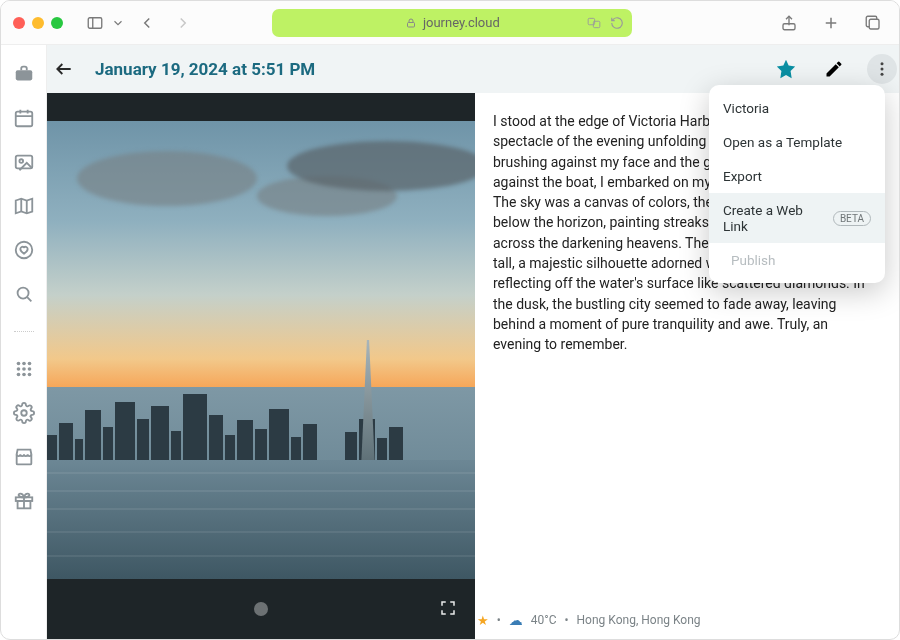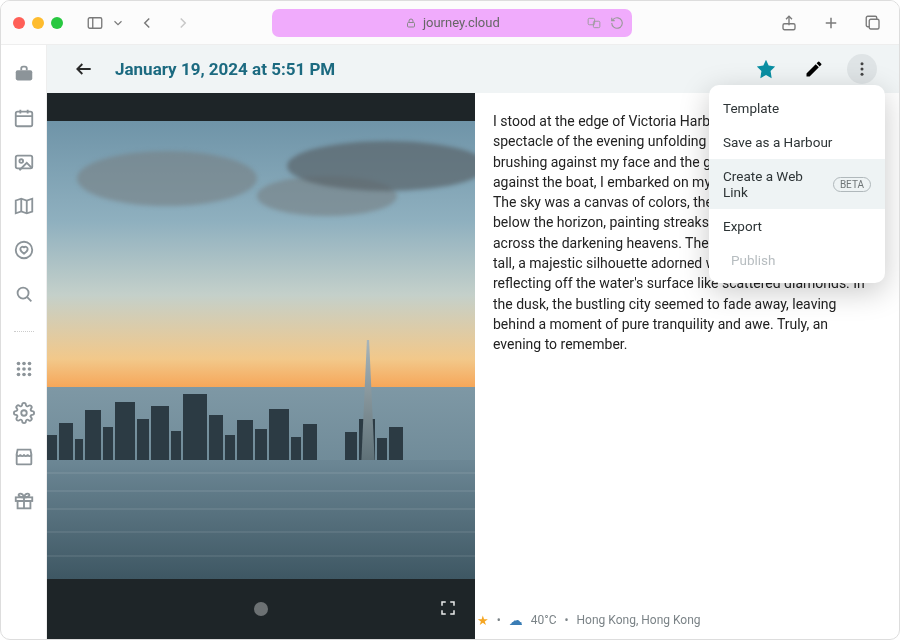--- a/index.html
+++ b/index.html
@@ -8,35 +8,35 @@
 
   
   .browser-bar { height: 44px; display: flex; align-items: center; padding: 0 12px; gap: 8px; border-bottom: 1px solid #eee; background: #fcfcfc; }
   .traffic-lights { display: flex; gap: 7px; margin-right: 10px; }
   .tl { width: 12px; height: 12px; border-radius: 50%; }
   .tl.red { background: #ff5f57; }
   .tl.yellow { background: #febc2e; }
   .tl.green { background: #28c840; }
   .bb-icon { width: 28px; height: 24px; display:flex; align-items:center; justify-content:center; color:#7a7a7a; }
   .bb-icon svg { width:18px; height:18px; }
-  .addr { flex: 0 0 360px; margin: 0 auto; height: 28px; border-radius: 7px; background: #f0abfc; display:flex; align-items:center; justify-content:center; gap:6px; font-size:13px; color:#666; position:relative; }
+  .addr { flex: 0 0 360px; margin: 0 auto; height: 28px; border-radius: 7px; background: #bef264; display:flex; align-items:center; justify-content:center; gap:6px; font-size:13px; color:#666; position:relative; }
   .addr .lock { color:#888; }
   .addr .right-icons { position:absolute; right:8px; display:flex; gap:8px; color:#9a9a9a; font-size:13px; }
   .bb-right { margin-left:auto; display:flex; gap:14px; color:#7a7a7a; }
 
   
   .app { display:flex; height: calc(100% - 44px); }
   .sidebar { width: 46px; border-right: 1px solid #eee; display:flex; flex-direction:column; align-items:center; padding-top:18px; gap:22px; color:#8c9499; }
   .sidebar .sb-item { width:22px; height:22px; display:flex; align-items:center; justify-content:center; cursor:pointer; }
   .sidebar .sep { width:20px; border-top:1px dotted #ccc; margin:4px 0; }
 
   .content { flex:1; display:flex; flex-direction:column; min-width:0; }
 
   
-  .entry-header { height: 48px; background:#f0f4f5; display:flex; align-items:center; padding: 0 22px; gap:16px; }
+  .entry-header { height: 48px; background:#f0f4f5; display:flex; align-items:center; padding: 0 2px; gap:16px; }
   .entry-header .back { color:#2a2a2a; cursor:pointer; }
   .entry-title { color:#1c6a80; font-weight:700; font-size:17px; }
   .hdr-spacer { flex:1; }
   .hdr-actions { display:flex; gap:18px; align-items:center; }
   .star-filled { color:#0a8fa3; }
   .icon-btn { width:30px; height:30px; display:flex; align-items:center; justify-content:center; cursor:pointer; border-radius:50%; }
   .icon-btn.more { background:#dfe4e6; }
 
   
   .main { flex:1; display:flex; min-height:0; }
@@ -320,32 +320,32 @@
 
       <div class="text-pane">
         <p>I stood at the edge of Victoria Harbour, mesmerized by the spectacle of the evening unfolding before me. With the wind brushing against my face and the gentle waves lapping against the boat, I embarked on my sunset Star Ferry journey. The sky was a canvas of colors, the sun slowly descending below the horizon, painting streaks of orange, pink, and gold across the darkening heavens. The Hong Kong skyline stood tall, a majestic silhouette adorned with sparkling lights, reflecting off the water's surface like scattered diamonds. In the dusk, the bustling city seemed to fade away, leaving behind a moment of pure tranquility and awe. Truly, an evening to remember.</p>
       </div>
     </div>
   </div>
 </div>
 
 <div class="menu">
   <div class="menu-item">
-      <span>Template</span>
+      <span>Victoria</span>
     </div>
   <div class="menu-item">
-      <span>Save as a Harbour</span>
+      <span>Open as a Template</span>
+    </div>
+  <div class="menu-item">
+      <span>Export</span>
     </div>
   <div class="menu-item hover">
     <span>Create a Web Link</span>
     <span class="badge">BETA</span>
   </div>
-  <div class="menu-item">
-      <span>Export</span>
-    </div>
   <div class="menu-item disabled">
       <span>Publish</span>
     </div>
 </div>
 
 <div class="footer">
   <span class="fstar">★</span>
   <span>•</span>
   <span class="wdot">☁</span>
   <span>40°C</span>

